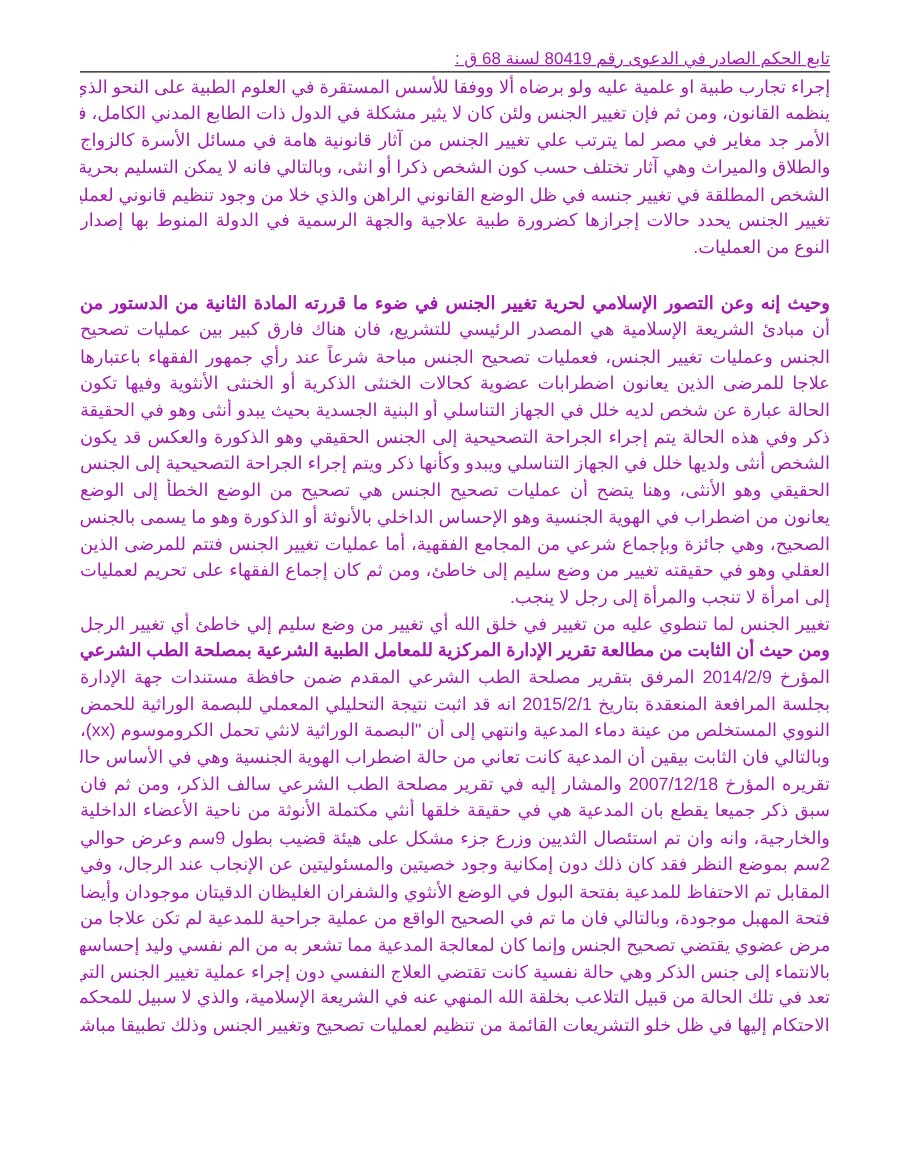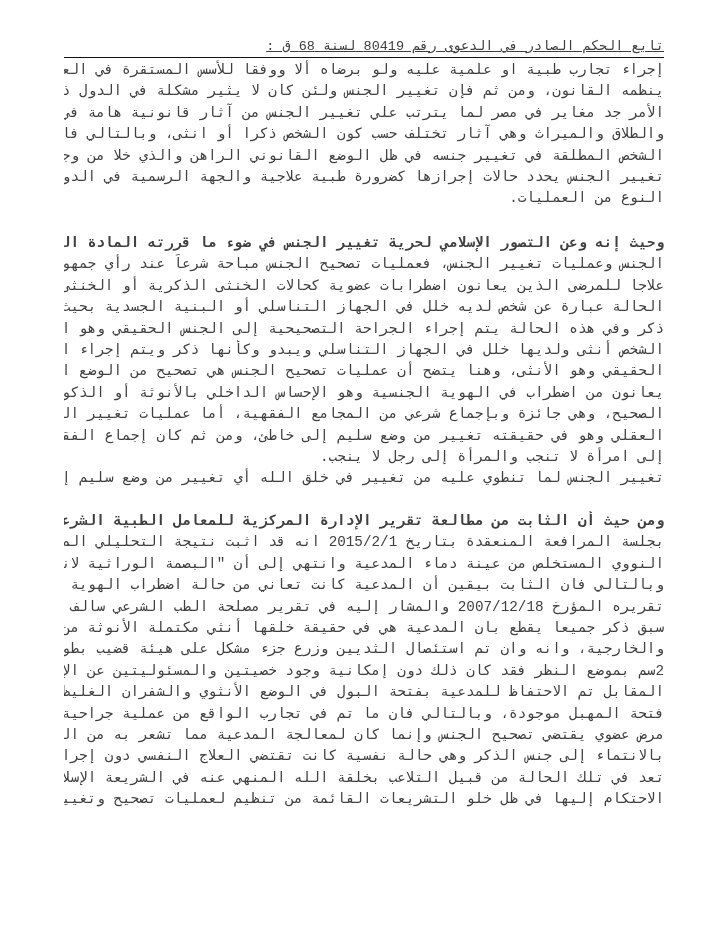--- a/index.html
+++ b/index.html
@@ -1,20 +1,20 @@
 <!DOCTYPE html>
 <html><head>
 <meta charset="utf-8">
 <style>
   html, body { margin: 0; padding: 0; background: #ffffff; }
   body { width: 720px; height: 932px; overflow: hidden; position: relative; }
   .page {
     position: absolute; left: 62px; top: 0; width: 602px; height: 788px;
-    direction: rtl; color: #404040;
-    font-family: Liberation Mono, monospace;
+    direction: rtl; color: #a21caf;
+    font-family: Liberation Sans, sans-serif;
   }
   .header-line {
     position: absolute; top: 38px; right: 0; width: 600px;
     font-size: 13.5px; line-height: 18px; white-space: nowrap;
     border-bottom: 1.3px solid #111; padding-bottom: 1px;
     text-decoration: none;
   }
   .header-line span { text-decoration: underline; }
   .block { position: absolute; right: 0; width: 600px; }
   .line {
@@ -35,41 +35,43 @@
       <span class="line">إجراء تجارب طبية او علمية عليه ولو برضاه ألا ووفقا للأسس المستقرة في العلوم الطبية على النحو الذي</span>
       <span class="line">ينظمه القانون، ومن ثم فإن تغيير الجنس ولئن كان لا يثير مشكلة في الدول ذات الطابع المدني الكامل، فإن</span>
       <span class="line">الأمر جد مغاير في مصر لما يترتب علي تغيير الجنس من آثار قانونية هامة في مسائل الأسرة كالزواج</span>
       <span class="line">والطلاق والميراث وهي آثار تختلف حسب كون الشخص ذكرا أو انثى، وبالتالي فانه لا يمكن التسليم بحرية</span>
       <span class="line">الشخص المطلقة في تغيير جنسه في ظل الوضع القانوني الراهن والذي خلا من وجود تنظيم قانوني لعمليات</span>
       <span class="line">تغيير الجنس يحدد حالات إجرازها كضرورة طبية علاجية والجهة الرسمية في الدولة المنوط بها إصدار</span>
       <span class="line last">النوع من العمليات.</span>
     </div>
   <div class="block" id="p2" style="top:233px">
       <span class="line bold">وحيث إنه وعن التصور الإسلامي لحرية تغيير الجنس في ضوء ما قررته المادة الثانية من الدستور من</span>
+      <span class="line">أن مبادئ الشريعة الإسلامية هي المصدر الرئيسي للتشريع، فان هناك فارق كبير بين عمليات تصحيح</span>
       <span class="line">الجنس وعمليات تغيير الجنس، فعمليات تصحيح الجنس مباحة شرعاً عند رأي جمهور الفقهاء باعتبارها</span>
       <span class="line">علاجا للمرضى الذين يعانون اضطرابات عضوية كحالات الخنثى الذكرية أو الخنثى الأنثوية وفيها تكون</span>
       <span class="line">الحالة عبارة عن شخص لديه خلل في الجهاز التناسلي أو البنية الجسدية بحيث يبدو أنثى وهو في الحقيقة</span>
       <span class="line">ذكر وفي هذه الحالة يتم إجراء الجراحة التصحيحية إلى الجنس الحقيقي وهو الذكورة والعكس قد يكون</span>
       <span class="line">الشخص أنثى ولديها خلل في الجهاز التناسلي ويبدو وكأنها ذكر ويتم إجراء الجراحة التصحيحية إلى الجنس</span>
       <span class="line">الحقيقي وهو الأنثى، وهنا يتضح أن عمليات تصحيح الجنس هي تصحيح من الوضع الخطأ إلى الوضع</span>
       <span class="line">يعانون من اضطراب في الهوية الجنسية وهو الإحساس الداخلي بالأنوثة أو الذكورة وهو ما يسمى بالجنس</span>
       <span class="line">الصحيح، وهي جائزة وبإجماع شرعي من المجامع الفقهية، أما عمليات تغيير الجنس فتتم للمرضى الذين</span>
       <span class="line">العقلي وهو في حقيقته تغيير من وضع سليم إلى خاطئ، ومن ثم كان إجماع الفقهاء على تحريم لعمليات</span>
       <span class="line last">إلى امرأة لا تنجب والمرأة إلى رجل لا ينجب.</span>
       <span class="line">تغيير الجنس لما تنطوي عليه من تغيير في خلق الله أي تغيير من وضع سليم إلي خاطئ أي تغيير الرجل</span>
     </div>
   <div class="block" id="p3" style="top:511px">
       <span class="line bold">ومن حيث أن الثابت من مطالعة تقرير الإدارة المركزية للمعامل الطبية الشرعية بمصلحة الطب الشرعي</span>
+      <span class="line">المؤرخ 2014/2/9 المرفق بتقرير مصلحة الطب الشرعي المقدم ضمن حافظة مستندات جهة الإدارة</span>
       <span class="line">بجلسة المرافعة المنعقدة بتاريخ 2015/2/1 انه قد اثبت نتيجة التحليلي المعملي للبصمة الوراثية للحمض</span>
       <span class="line">النووي المستخلص من عينة دماء المدعية وانتهي إلى أن "البصمة الوراثية لانثي تحمل الكروموسوم (xx)،</span>
       <span class="line">وبالتالي فان الثابت بيقين أن المدعية كانت تعاني من حالة اضطراب الهوية الجنسية وهي في الأساس حالة</span>
       <span class="line">تقريره المؤرخ 2007/12/18 والمشار إليه في تقرير مصلحة الطب الشرعي سالف الذكر، ومن ثم فان</span>
       <span class="line">سبق ذكر جميعا يقطع بان المدعية هي في حقيقة خلقها أنثي مكتملة الأنوثة من ناحية الأعضاء الداخلية</span>
       <span class="line">والخارجية، وانه وان تم استئصال الثديين وزرع جزء مشكل على هيئة قضيب بطول 9سم وعرض حوالي</span>
       <span class="line">2سم بموضع النظر فقد كان ذلك دون إمكانية وجود خصيتين والمسئوليتين عن الإنجاب عند الرجال، وفي</span>
       <span class="line">المقابل تم الاحتفاظ للمدعية بفتحة البول في الوضع الأنثوي والشفران الغليظان الدقيتان موجودان وأيضا</span>
-      <span class="line">فتحة المهبل موجودة، وبالتالي فان ما تم في تجارب الواقع من عملية جراحية للمدعية لم تكن علاجا من</span>
+      <span class="line">فتحة المهبل موجودة، وبالتالي فان ما تم في الصحيح الواقع من عملية جراحية للمدعية لم تكن علاجا من</span>
       <span class="line">مرض عضوي يقتضي تصحيح الجنس وإنما كان لمعالجة المدعية مما تشعر به من الم نفسي وليد إحساسها</span>
       <span class="line">بالانتماء إلى جنس الذكر وهي حالة نفسية كانت تقتضي العلاج النفسي دون إجراء عملية تغيير الجنس التي</span>
       <span class="line">تعد في تلك الحالة من قبيل التلاعب بخلقة الله المنهي عنه في الشريعة الإسلامية، والذي لا سبيل للمحكمة إلا</span>
       <span class="line">الاحتكام إليها في ظل خلو التشريعات القائمة من تنظيم لعمليات تصحيح وتغيير الجنس وذلك تطبيقا مباشرا</span>
     </div>
 </div>
 
 </body></html>

